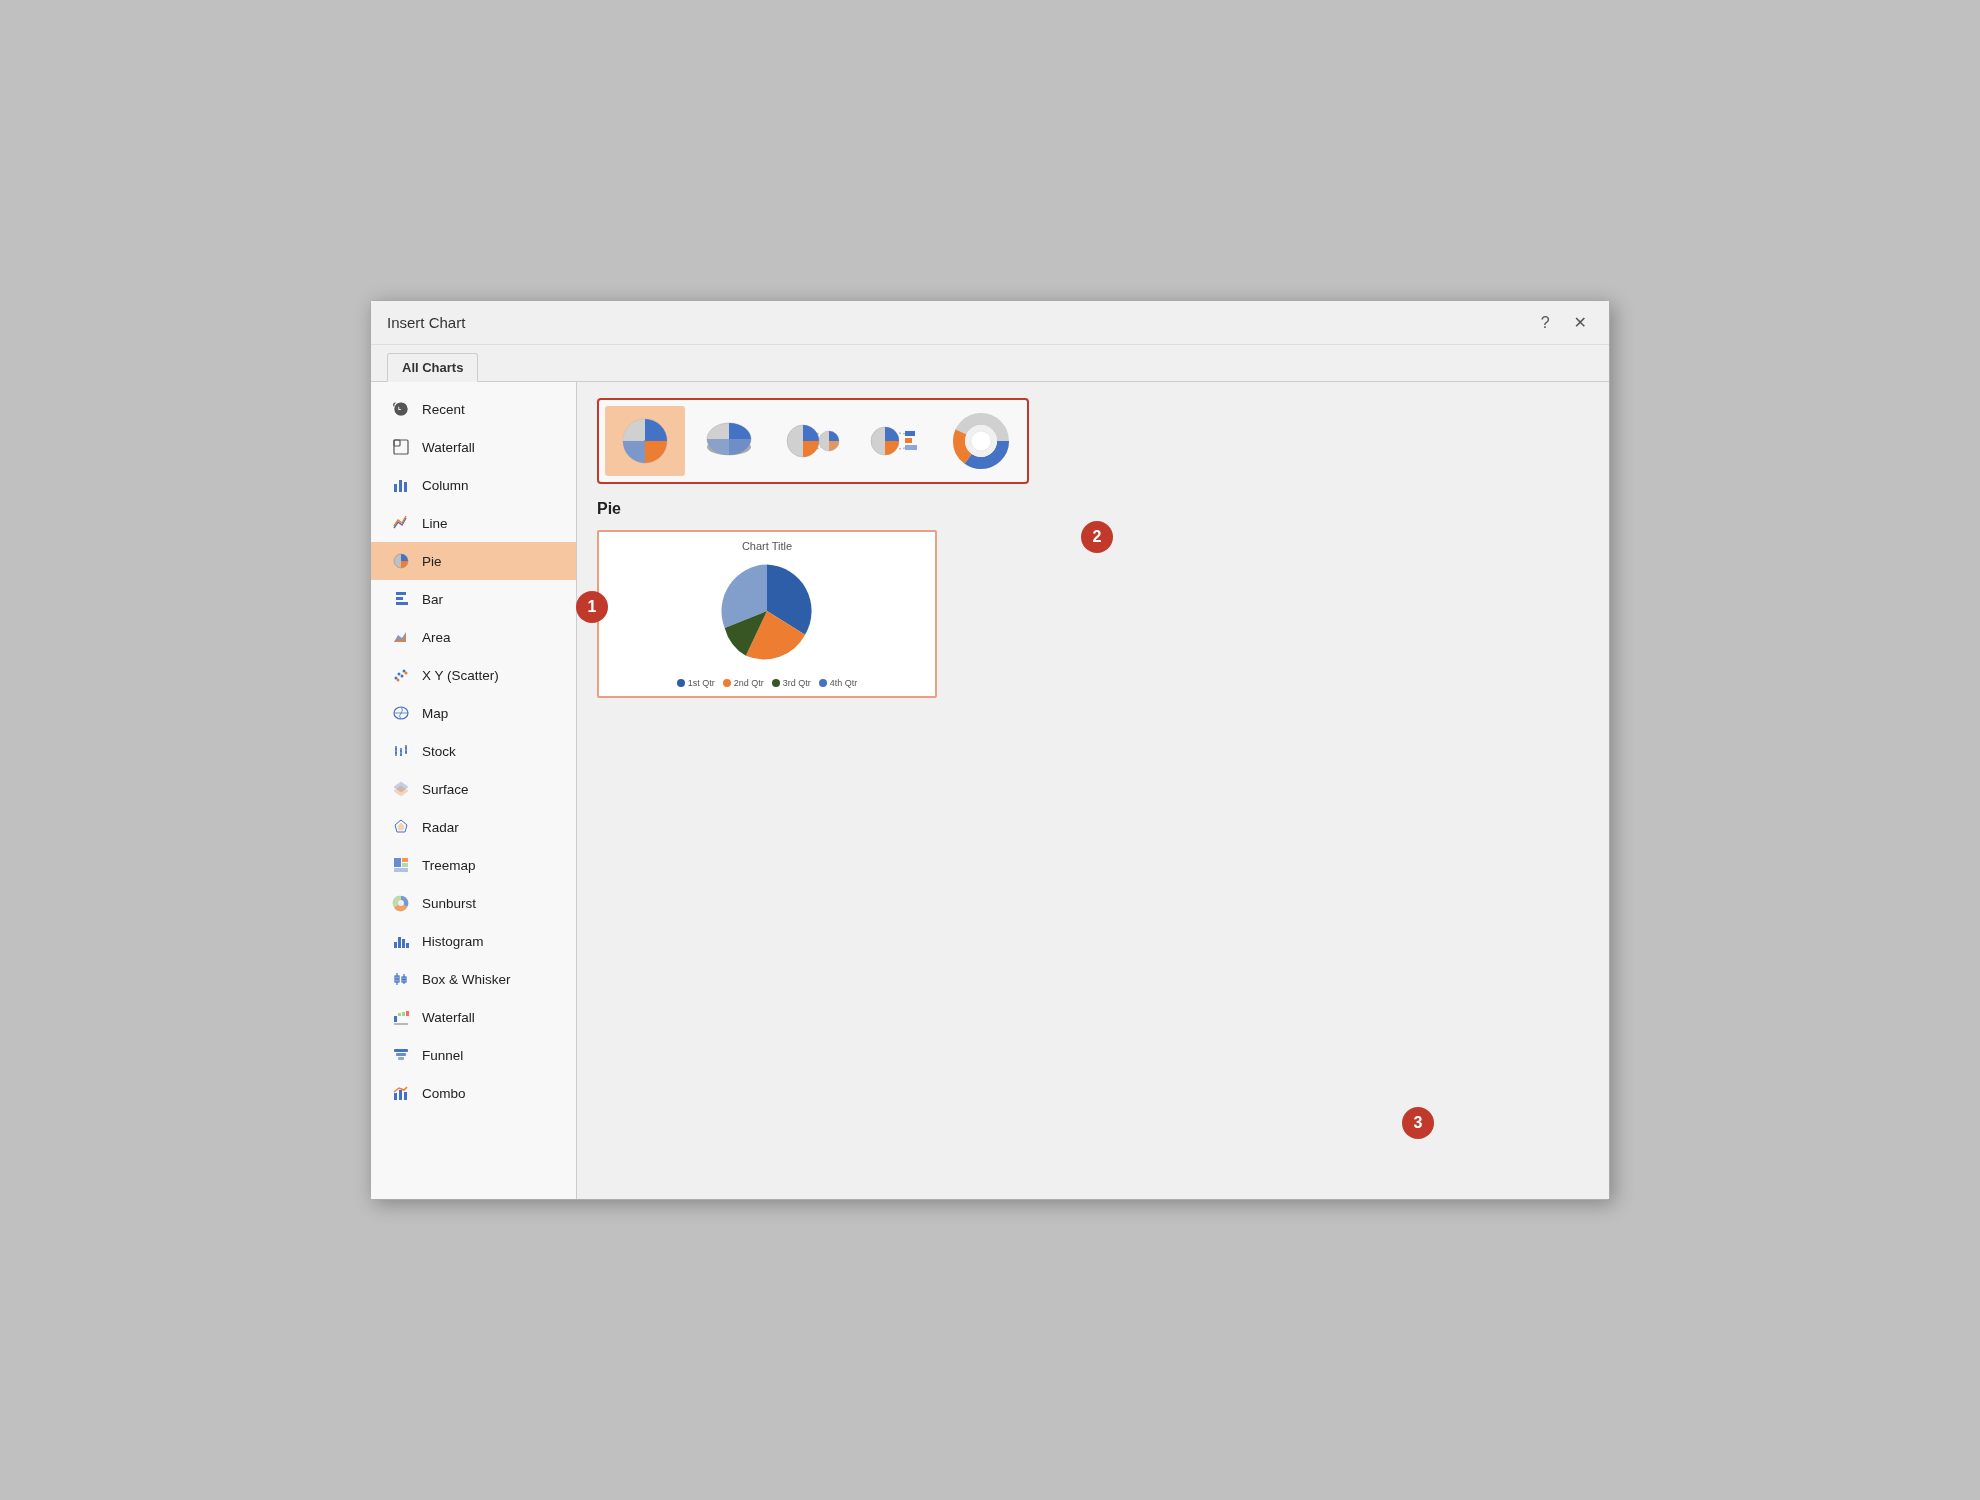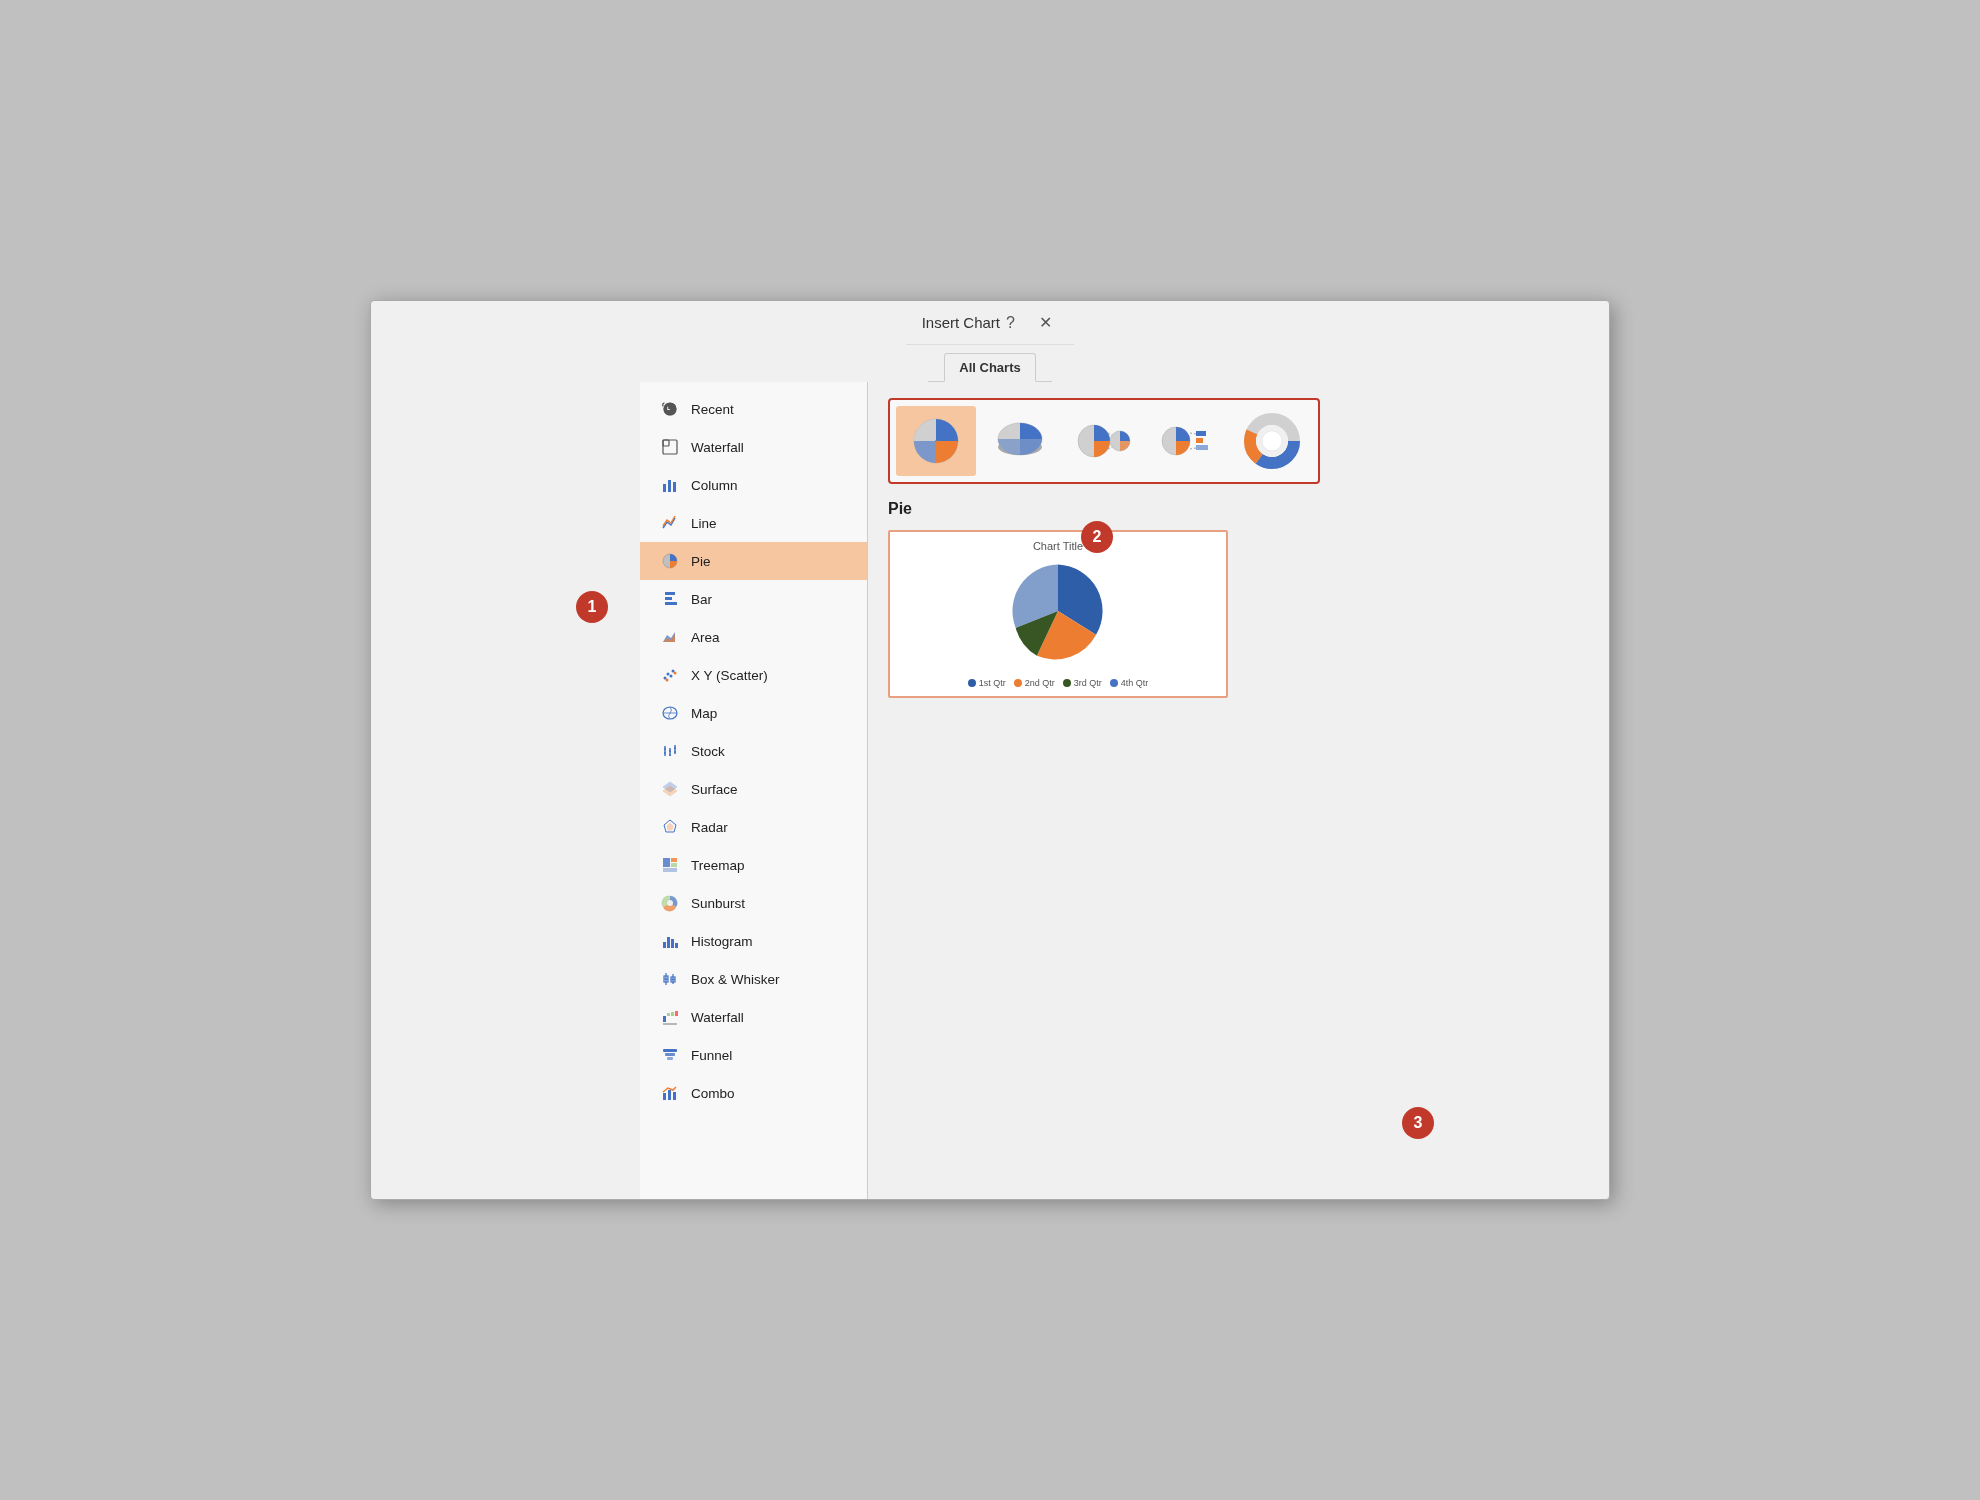--- a/index.html
+++ b/index.html
@@ -15,21 +15,20 @@
     .dialog {
       background: #f0f0f0;
       border: 1px solid #aaa;
       border-radius: 4px;
       width: 1240px;
       min-height: 900px;
       display: flex;
       flex-direction: column;
       box-shadow: 4px 4px 20px rgba(0,0,0,0.3);
       position: relative;
-      align-items: center;
     }
     .title-bar {
       background: #f0f0f0;
       border-bottom: 1px solid #ddd;
       padding: 10px 16px;
       display: flex;
       justify-content: space-between;
       align-items: center;
     }
     .title-text {
@@ -75,21 +74,21 @@
     }
 
     .content-area {
       display: flex;
       flex: 1;
       overflow: hidden;
     }
 
     
     .sidebar {
-      width: 228px;
+      width: 206px;
       border-right: 1px solid #ccc;
       background: #f8f8f8;
       padding: 8px 0;
       overflow-y: auto;
     }
     .sidebar-item {
       display: flex;
       align-items: center;
       padding: 8px 16px;
       cursor: pointer;

